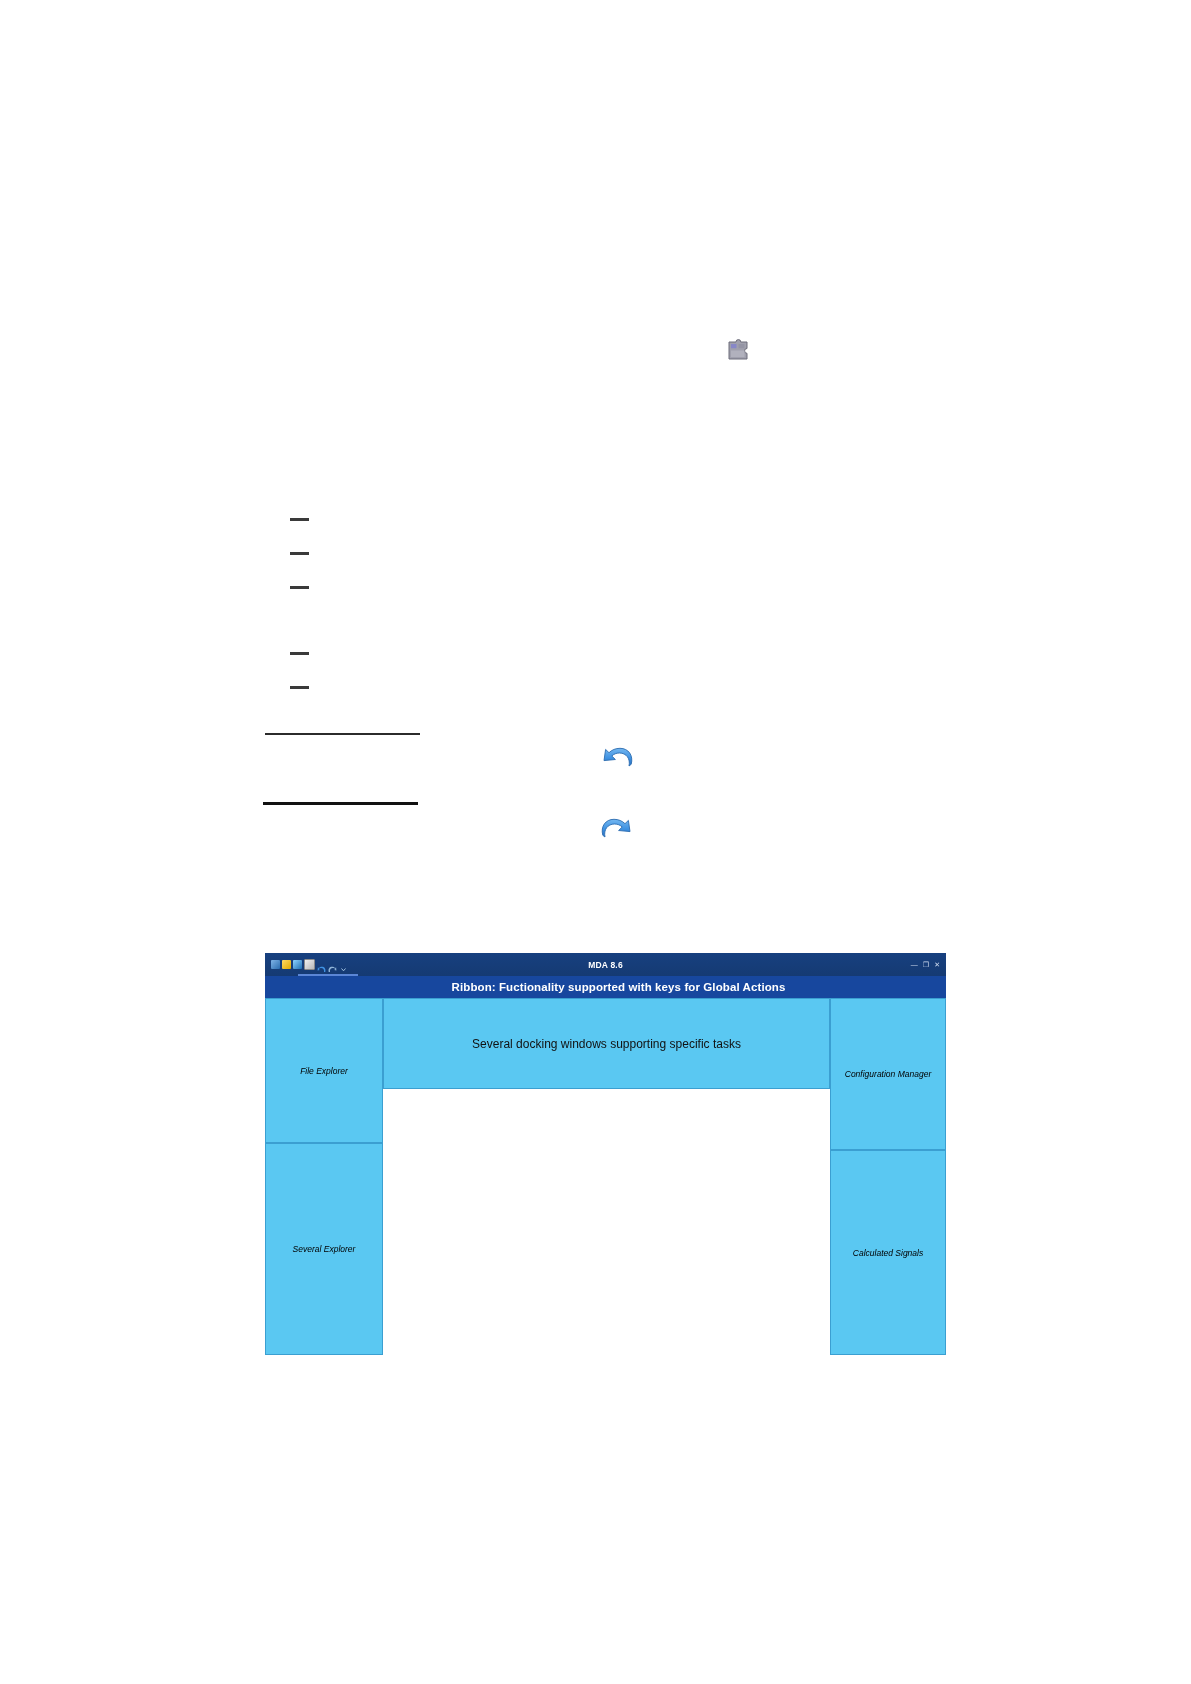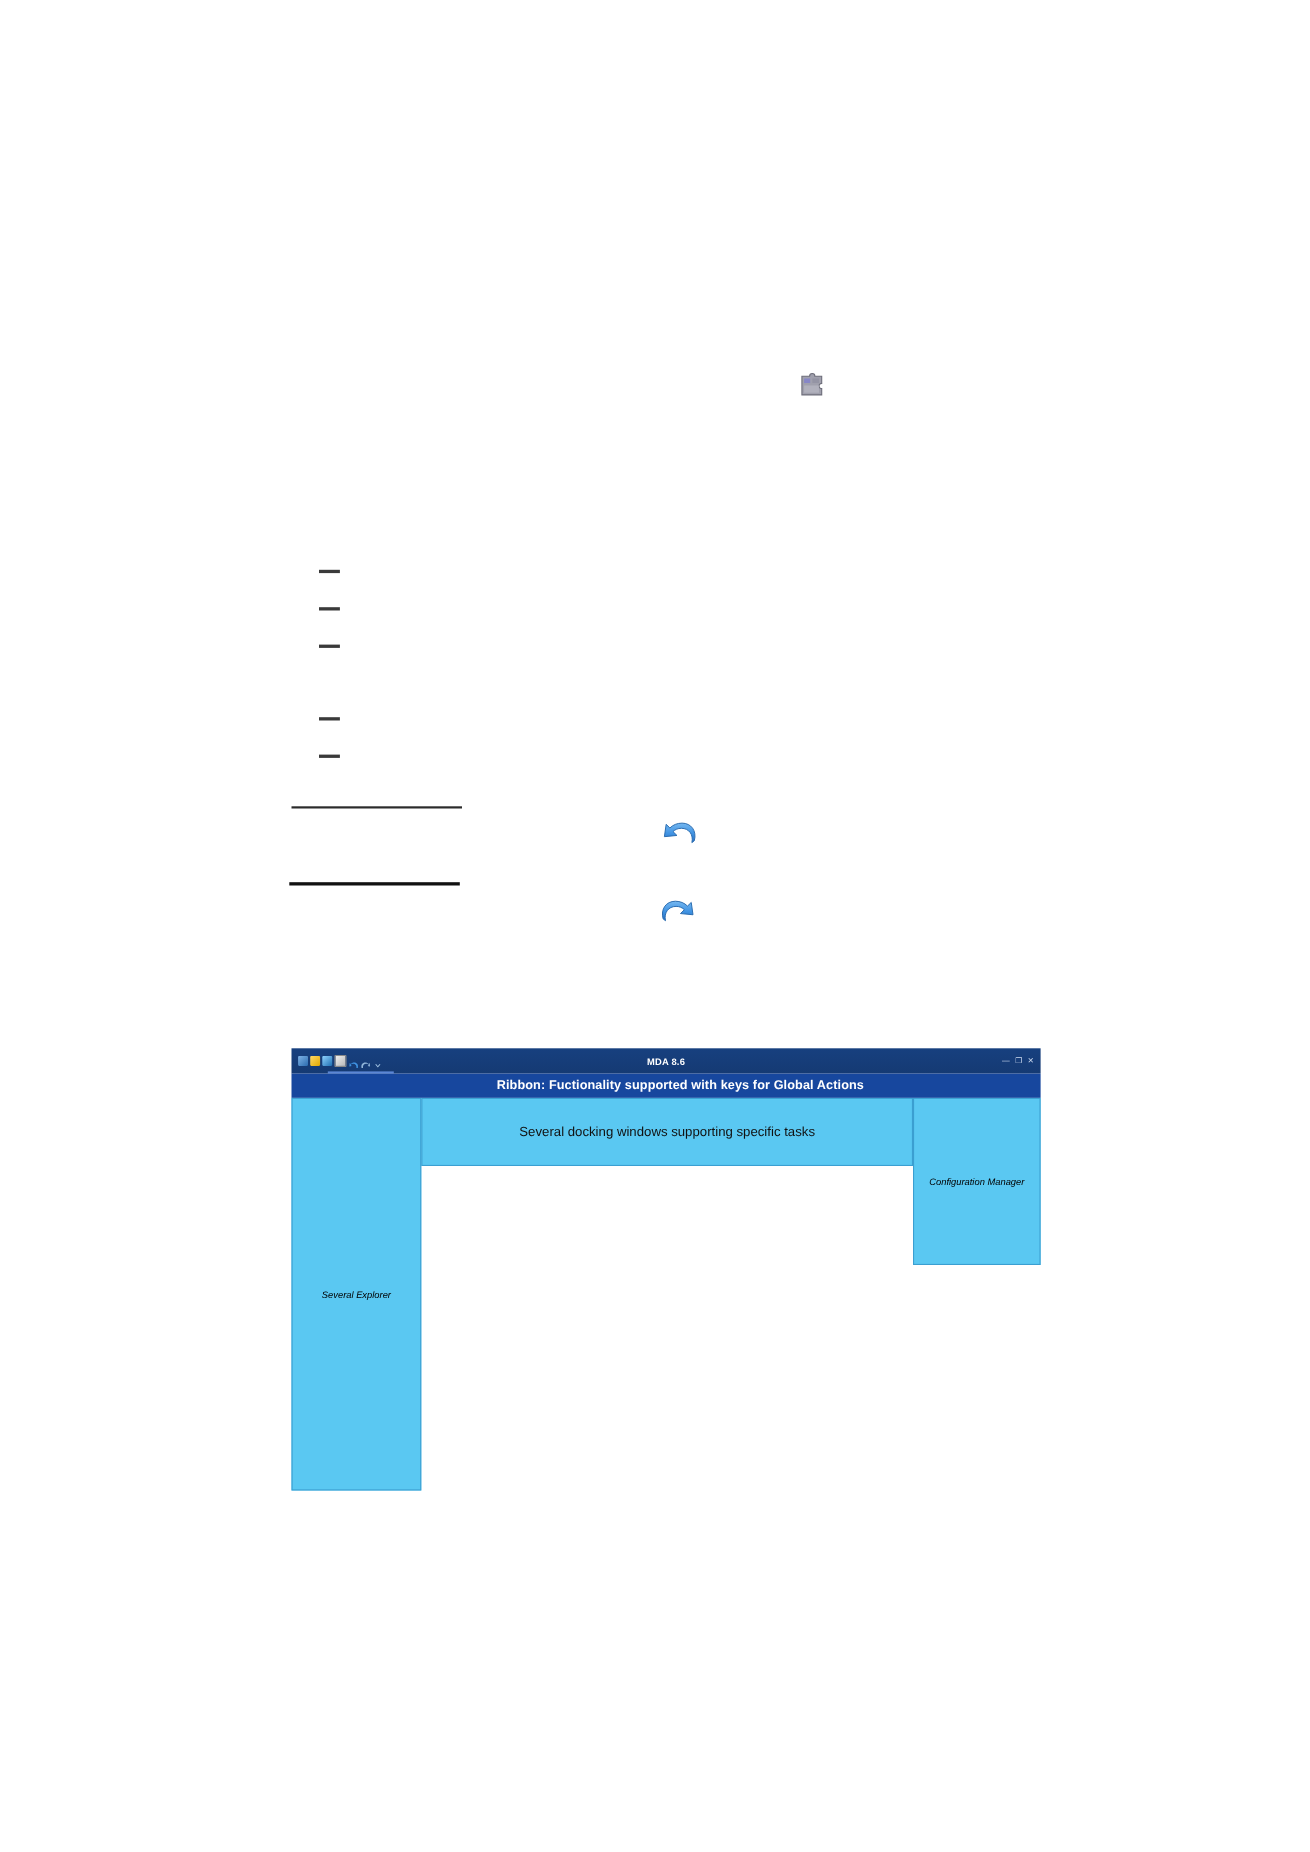--- a/index.html
+++ b/index.html
@@ -203,21 +203,21 @@
   }
   .central-text {
     font-size: 12px;
     color: #111111;
     line-height: 1.45;
   }
   .central-text .line1 { display: block; }
   .central-text .line2 { display: block; }
 
   .dock-strip {
-    height: 62px;
+    height: 91px;
     flex: 0 0 auto;
     background: #5ac8f2;
     border: 1px solid #3b9fd1;
     box-sizing: border-box;
     display: flex;
     align-items: center;
     justify-content: center;
     text-align: center;
   }
   .dock-text {
@@ -313,32 +313,38 @@
     </div>
 
     <div class="ribbon">
       <span class="ribbon-tab-underline"></span>
       <span class="ribbon-text">Ribbon: Fuctionality supported with keys for Global Actions</span>
     </div>
 
     <div class="app-body">
 
       <div class="col-left">
+        <div class="panel panel-file-explorer">
+          <span class="panel-label">File Explorer</span>
+        </div>
         <div class="panel panel-variable-explorer">
           <span class="panel-label">Several Explorer</span>
         </div>
       </div>
 
       <div class="col-center">
         <div class="dock-strip">
           <span class="dock-text">Several docking windows supporting specific tasks</span>
         </div>
       </div>
 
       <div class="col-right">
         <div class="panel panel-config-manager">
           <span class="panel-label">Configuration Manager</span>
         </div>
+        <div class="panel panel-calculated-signals">
+          <span class="panel-label">Calculated Signals</span>
+        </div>
       </div>
 
     </div>
   </div>
 </div>
 
 </body></html>

